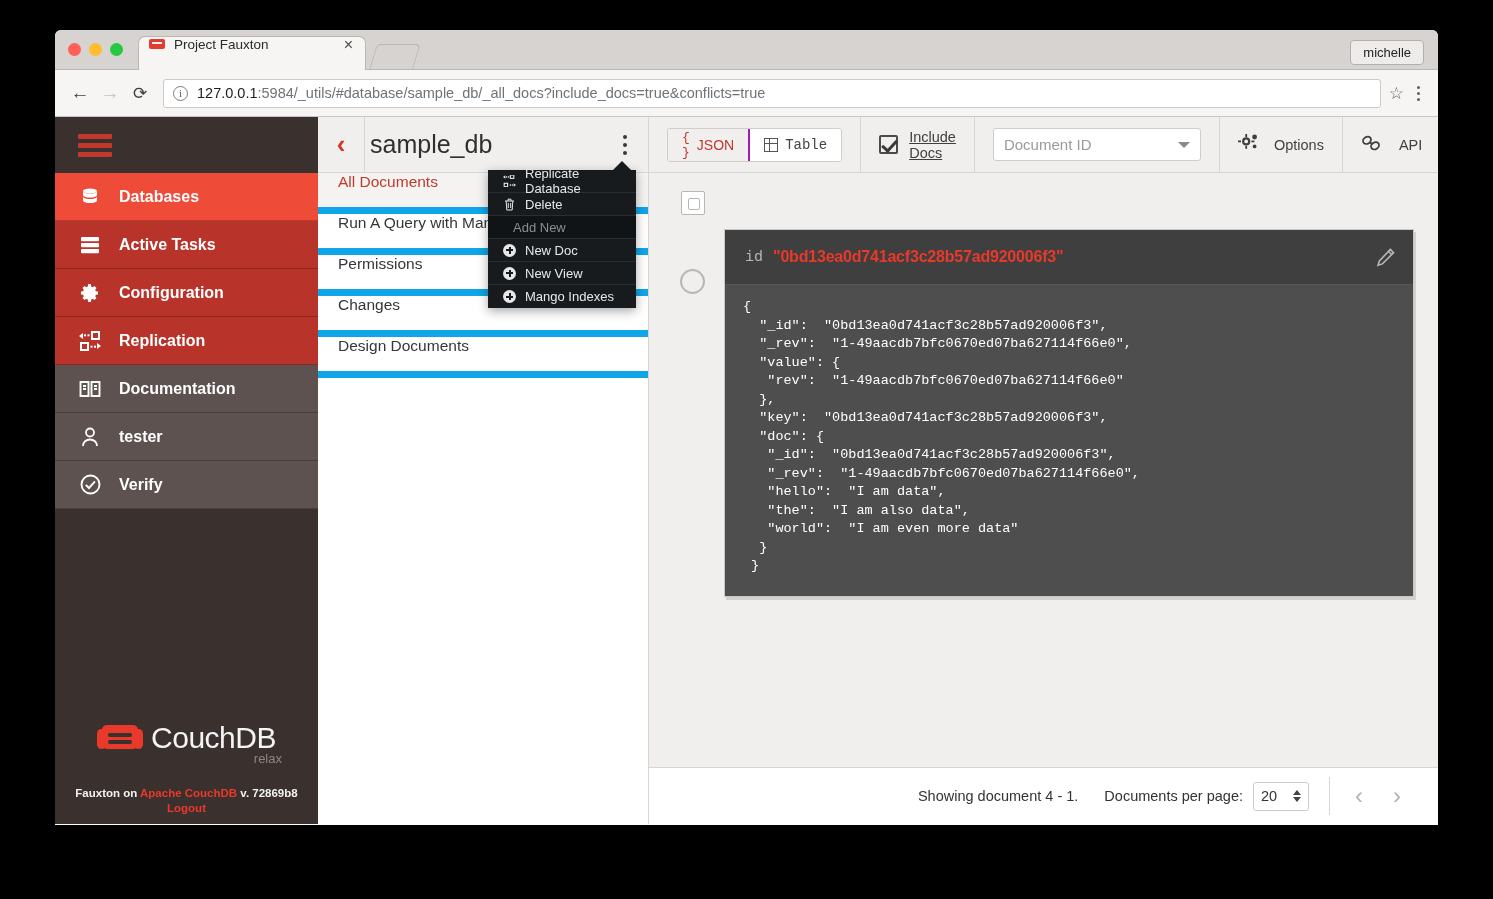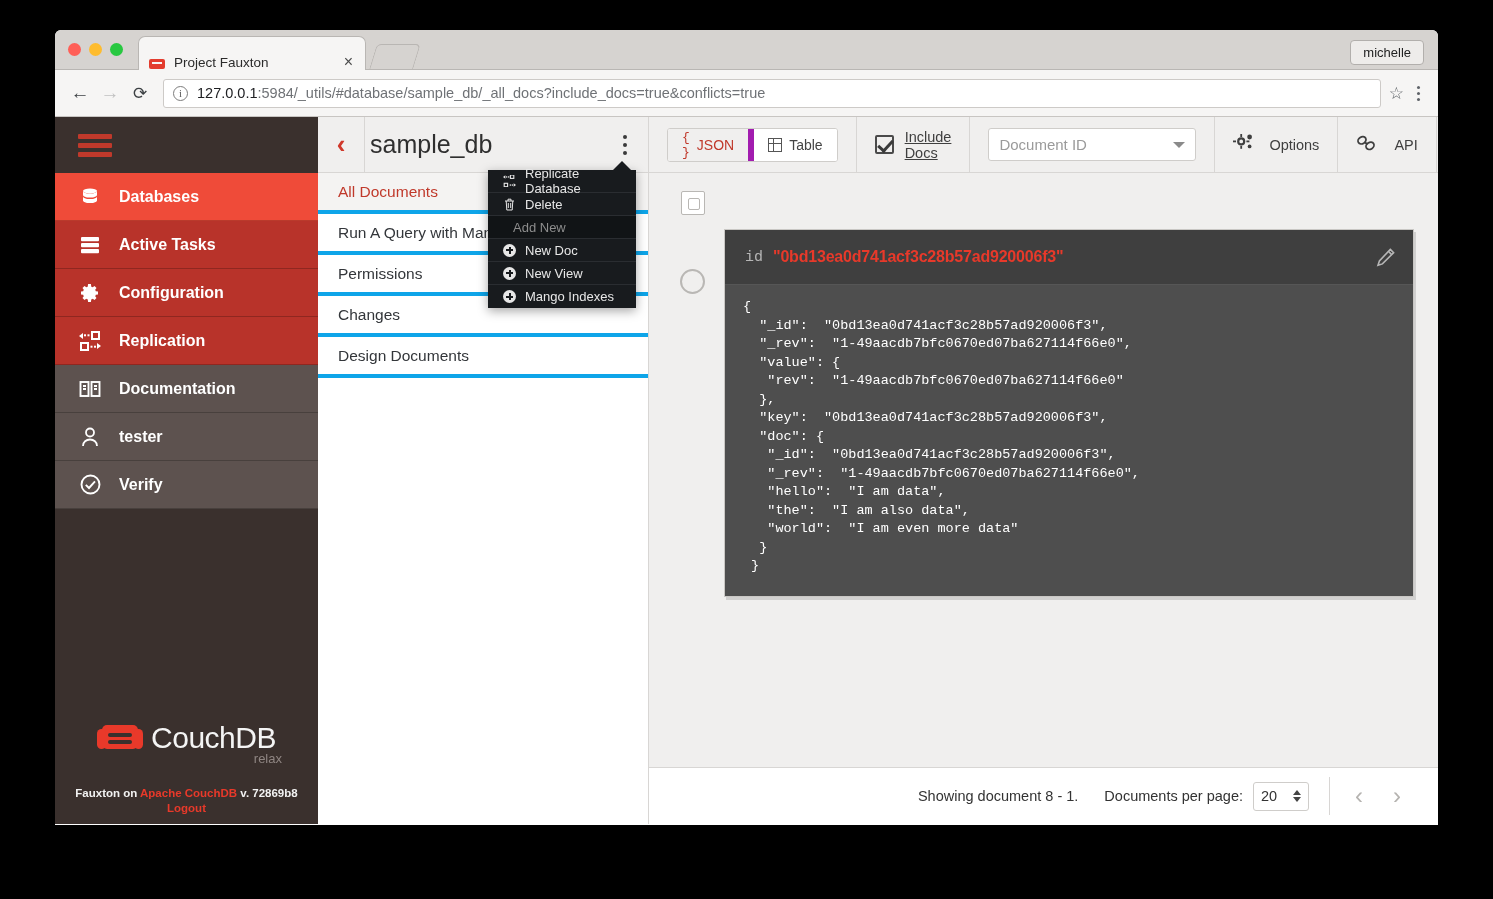--- a/index.html
+++ b/index.html
@@ -33,21 +33,21 @@
   .dot.r { background: #ff5f57; }
   .dot.y { background: #febc2e; }
   .dot.g { background: #28c840; }
 
   .tab {
     position: absolute; left: 83px; top: 6px;
     width: 228px; height: 34px;
     background: #f6f5f4;
     border: 1px solid #b9b6b3; border-bottom: none;
     border-radius: 7px 7px 0 0;
-    display: flex; align-items: flex-end;
+    display: flex; align-items: flex-start;
     padding: 0 10px;
     transform: skew(0deg);
   }
   .tab .favicon {
     width: 16px; height: 13px; margin-right: 9px; position: relative; flex: none;
   }
   .tab .favicon::before {
     content: ""; position: absolute; left: 0; top: 2px;
     width: 16px; height: 10px; background: #e33c2e; border-radius: 2px;
   }
@@ -162,23 +162,23 @@
     height: 56px; background: #f0efee;
     border-bottom: 1px solid #d8d6d4;
     display: flex; align-items: center;
   }
   .backchev { width: 46px; display:flex; align-items:center; justify-content:center; color:#d0392b; font-size: 26px; font-weight: bold; cursor:pointer;}
   .dbname { flex: 1; font-size: 25px; color: #2f2f2f; padding-left: 5px; border-left: 1px solid #d8d6d4; height:100%; display:flex; align-items:center;}
   .kebab-db { width: 46px; display:flex; flex-direction:column; align-items:center; justify-content:center; gap:4px; cursor:pointer;}
   .kebab-db i { width: 4px; height: 4px; background:#3a3a3a; border-radius:50%; display:block;}
 
   .dbrow {
-    height: 41px; display: flex; align-items: center;
+    height: 41px; display: flex; align-items: flex-start;
     padding-left: 20px; font-size: 15.5px; color: #33363a;
-    border-bottom: 4px solid #0ea5e9; cursor: pointer;
+    border-bottom: 7px solid #0ea5e9; cursor: pointer;
   }
   .dbrow.sel { background: #f4f3f2; color: #c0392b; }
 
   
   .dropdown {
     position: absolute; left: 170px; top: 53px;
     width: 148px; background: #181b1e;
     z-index: 30; box-shadow: 0 3px 10px rgba(0,0,0,.35);
   }
   .dropdown .caret {
@@ -207,21 +207,21 @@
     height: 56px; background: #f0efee; border-bottom: 1px solid #d8d6d4;
     display: flex; align-items: center;
   }
   .tb-seg { display: flex; align-items: center; height: 100%; padding: 0 18px; border-right: 1px solid #d8d6d4; }
   .btn-group { display: flex; border: 1px solid #cfcdca; border-radius: 3px; overflow: hidden; background: #fff; }
   .bg-btn {
     padding: 0 14px; height: 32px; display: flex; align-items: center; gap: 7px;
     font-size: 14px; color: #444; background: #fff; cursor: pointer;
   }
   .bg-btn.active { background: #f0efee; color: #c0392b; }
-  .bg-btn + .bg-btn { border-left: 6px solid #a21caf; }
+  .bg-btn + .bg-btn { border-left: 2px solid #a21caf; font-family: Liberation Mono, monospace; }
   .json-braces { font-family: "Liberation Mono", monospace; font-size: 13px; }
   .grid-ic { width: 14px; height: 14px; border: 1.3px solid #555; position: relative; }
   .grid-ic::before { content:""; position:absolute; left:0; top:4px; width:100%; height:1.3px; background:#555;}
   .grid-ic::after  { content:""; position:absolute; left:4px; top:0; width:1.3px; height:100%; background:#555;}
 
   .chk-box {
     width: 19px; height: 19px; border: 2px solid #4a4a4a; border-radius: 2px;
     position: relative; flex: none;
   }
   .chk-box::after {
@@ -621,21 +621,21 @@
    "hello":  "I am data",
    "the":  "I am also data",
    "world":  "I am even more data"
   }
  }</div>
           </div>
         </div>
       </div>
 
       <div class="pager">
-        <span class="pg-text">Showing document 8 - 1.</span>
+        <span class="pg-text">Showing document 4 - 1.</span>
         <span class="pg-label">Documents per page:</span>
         <div class="pg-select">
           <span>20</span>
           <span class="spin">
               <i class="up"></i>
               <i class="dn"></i>
             </span>
         </div>
         <div class="pg-arrows">
           <span class="pg-arrow">‹</span>

